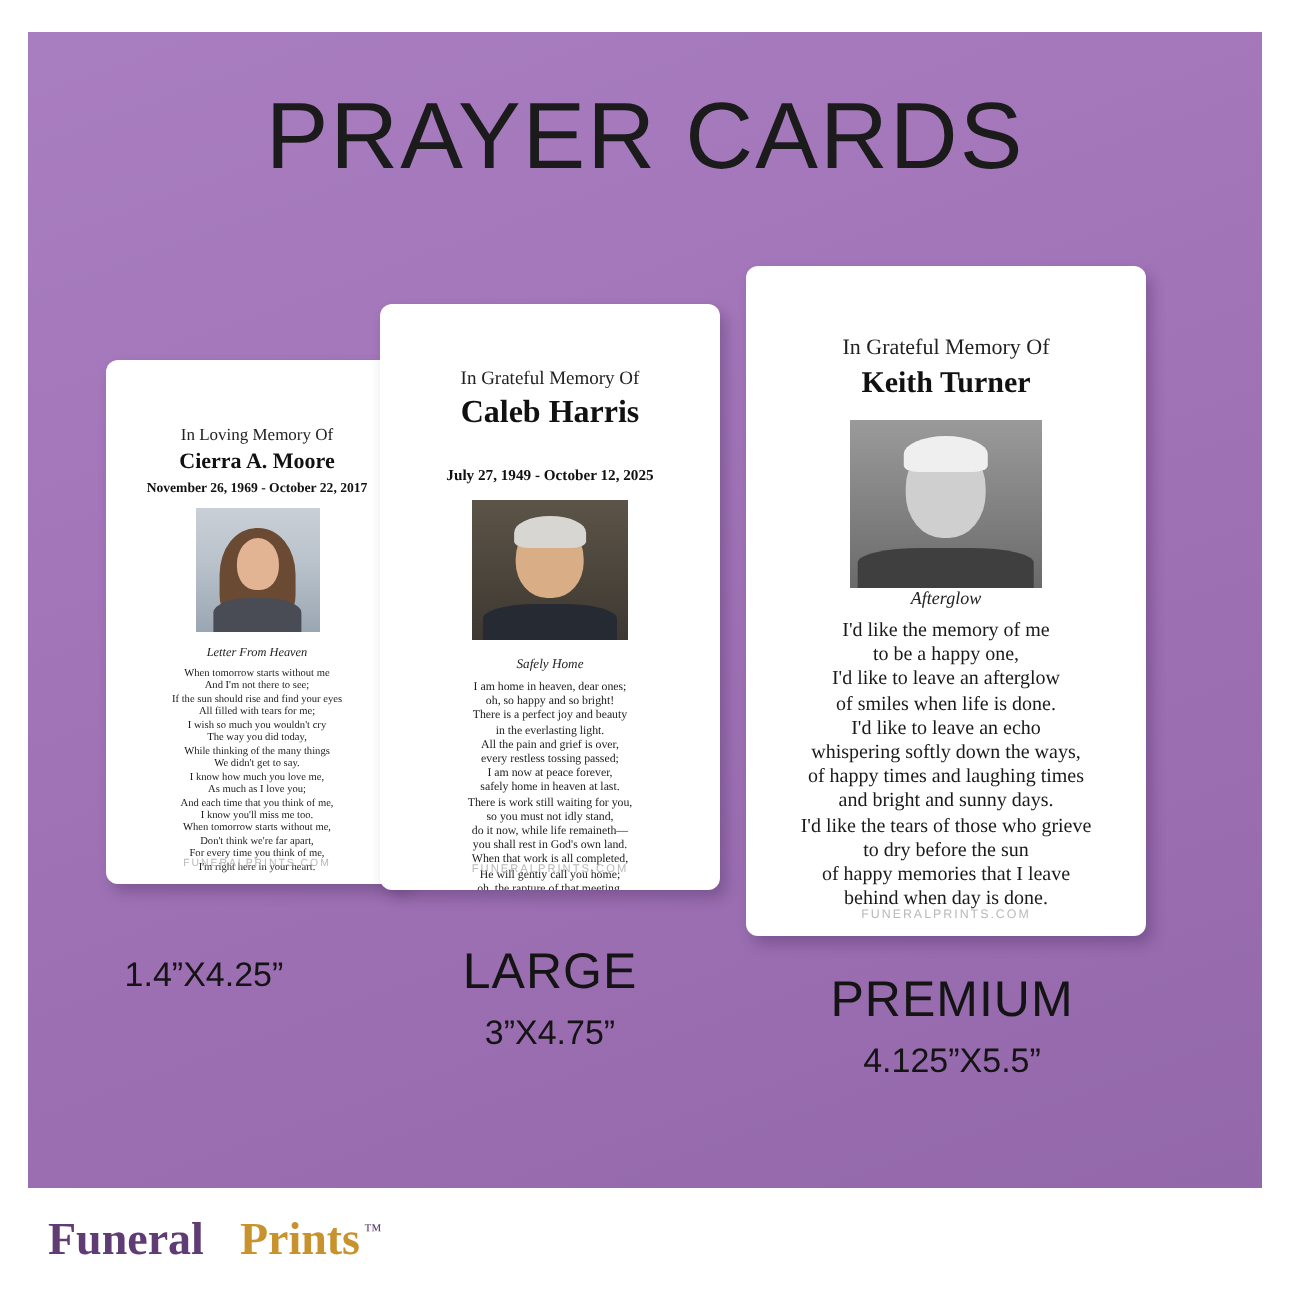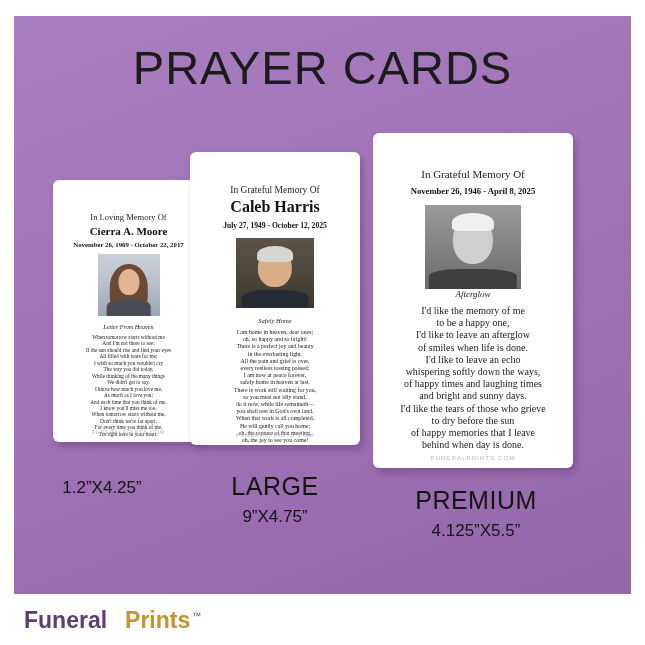--- a/index.html
+++ b/index.html
@@ -136,21 +136,21 @@
 
   
   #card-large {
     left: 190px;
     top: 152px;
     width: 170px;
     height: 293px;
   }
   #card-large .c-head { font-size: 9.5px; margin-top: 7px; }
   #card-large .c-name { font-size: 16px; margin-top: 3px; }
-  #card-large .c-dates { font-size: 7.6px; margin-top: 5px; }
+  #card-large .c-dates { font-size: 7.6px; margin-top: 17px; }
   #card-large .photo { width: 78px; height: 70px; margin-top: 8px; }
   #card-large .c-poem-title { font-size: 6.6px; margin-top: 9px; }
   #card-large .c-poem { font-size: 5.9px; margin-top: 5px; }
   #card-large .c-footer { font-size: 5.6px; }
 
   
   #card-premium {
     left: 373px;
     top: 133px;
     width: 200px;
@@ -277,21 +277,21 @@
     width: 645px;
     height: 51px;
     background: #ffffff;
   }
   .brand {
     position: absolute;
     left: 24px;
     top: 607px;
     display: flex;
     align-items: baseline;
-    font-family: Liberation Sans, sans-serif;
+    font-family: Liberation Serif, serif;
   }
   .brand .b1 { font-size: 23px; font-weight: bold; color: #5f3c74; }
   .brand .b2 { font-size: 23px; font-weight: bold; color: #c8922c; margin-left: 18px; }
   .brand .tm { font-size: 9px; color: #5f3c74; margin-left: 2px; position: relative; top: -9px; }
 </style>
 </head>
 <body>
 
 <div id="page">
 
@@ -362,21 +362,21 @@
 He will gently call you home;
 oh, the rapture of that meeting,
 oh, the joy to see you come!</div>
     </div>
     <div class="c-footer">FUNERALPRINTS.COM</div>
   </div>
 
   <div class="card" id="card-premium">
     <div class="card-inner">
       <div class="c-head">In Grateful Memory Of</div>
-      <div class="c-dates">November 26, 1946 - April 8, 2025</div>
+      <div class="c-name">Keith Turner</div>
       <div class="photo">
         <div class="ph-man-gray">
             <div class="head"></div>
             <div class="hair"></div>
             <div class="torso"></div>
           </div>
       </div>
       <div class="c-poem-title">Afterglow</div>
       <div class="c-poem" style="white-space:pre-line">I'd like the memory of me
 to be a happy one,
@@ -388,25 +388,25 @@
 and bright and sunny days.
 I'd like the tears of those who grieve
 to dry before the sun
 of happy memories that I leave
 behind when day is done.</div>
     </div>
     <div class="c-footer">FUNERALPRINTS.COM</div>
   </div>
 
   <div class="size-label" id="label-standard">
-    <div class="dims">1.2”X4.25”</div>
+    <div class="dims">1.4”X4.25”</div>
   </div>
   <div class="size-label" id="label-large">
     <div class="name">LARGE</div>
-    <div class="dims">9”X4.75”</div>
+    <div class="dims">3”X4.75”</div>
   </div>
   <div class="size-label" id="label-premium">
     <div class="name">PREMIUM</div>
     <div class="dims">4.125”X5.5”</div>
   </div>
 
   <div class="footer-bar"></div>
   <div class="brand">
     <span class="b1">Funeral</span>
     <span class="b2">Prints</span>

